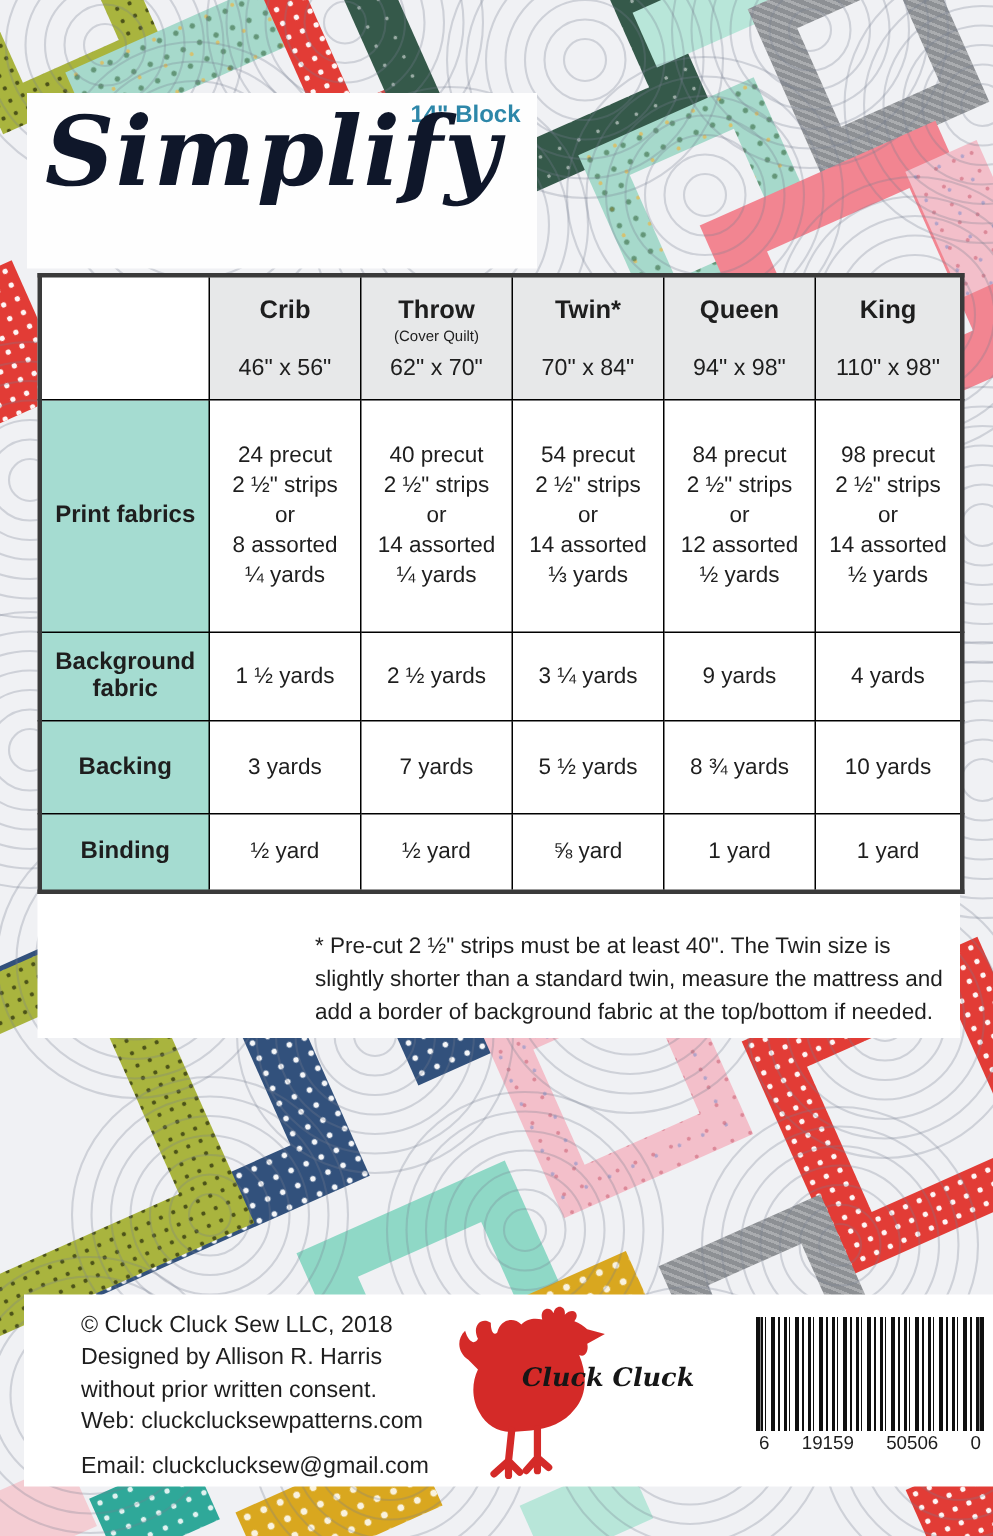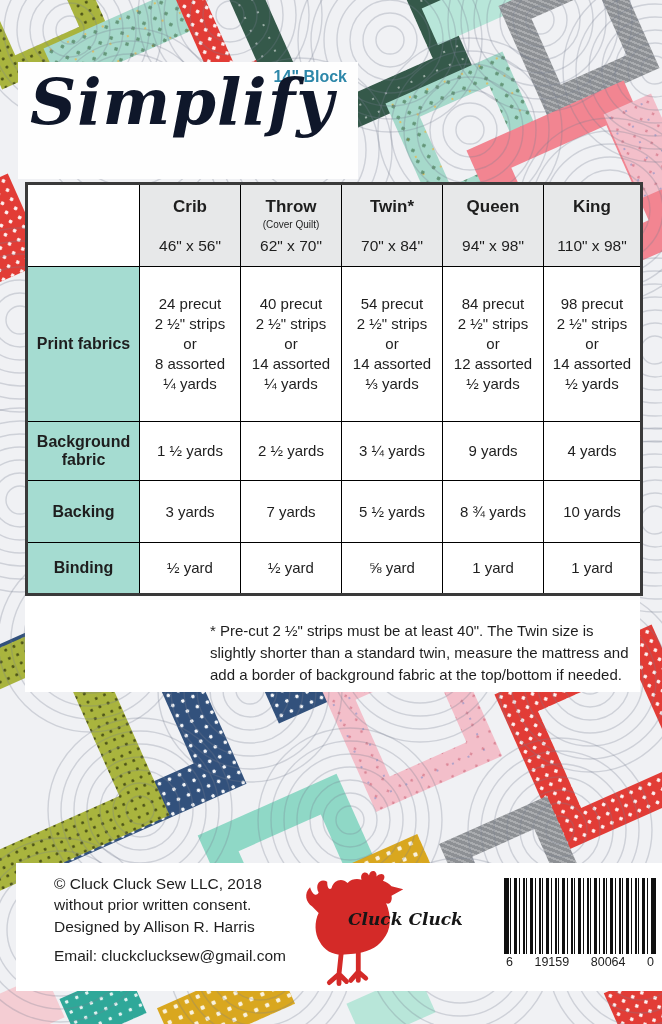--- a/index.html
+++ b/index.html
@@ -371,22 +371,23 @@
         <td class="cell">1 yard</td>
       </tr>
     </tbody>
       </table>
     <div class="footnote">* Pre-cut 2 ½" strips must be at least 40".  The Twin size is slightly shorter than a standard twin, measure the mattress and add a border of background fabric at the top/bottom if needed.</div>
   </div>
 
   <div class="footer-band">
     <div class="copyright">
       <div>© Cluck Cluck Sew LLC, 2018</div>
+      <div>Designed by Allison R. Harris</div>
       <div>without prior written consent.</div>
-      <div>Designed by Allison R. Harris</div>
+      <div>Web: cluckclucksewpatterns.com</div>
       <div class="email-line">Email: cluckclucksew@gmail.com</div>
     </div>
 
     <div class="logo">
       <svg width="112" height="120" viewBox="0 0 100 112">
         <path fill="#d42a28" d="M57,10 C55,3 62,1 64,6 C65,0 72,1 71,7 C76,2 81,6 77,11
           C80,12 83,14 85,16 L96,19 L85,25 C86,29 84,34 80,32
           C85,44 85,57 77,66 C71,74 61,78 50,79 L38,80
           C30,80 22,76 18,68 C13,60 13,49 17,41 L11,35
           C5,31 3,23 9,17 C11,24 15,26 17,22 C13,14 19,8 25,12
@@ -395,19 +396,19 @@
         <path stroke="#d42a28" stroke-width="4.5" fill="none" stroke-linecap="round" d="M54,78 L54,96 L47,104 M54,96 L54,104 M54,96 L61,102"></path>
       </svg>
       <div class="logo-script logo-cluckcluck">Cluck Cluck</div>
     </div>
 
     <div class="barcode">
       <div class="bars"></div>
       <div class="bar-digits">
         <span>6</span>
         <span>19159</span>
-        <span>80064</span>
+        <span>50506</span>
         <span>0</span>
       </div>
     </div>
   </div>
 
 </div>
 
 </body></html>

